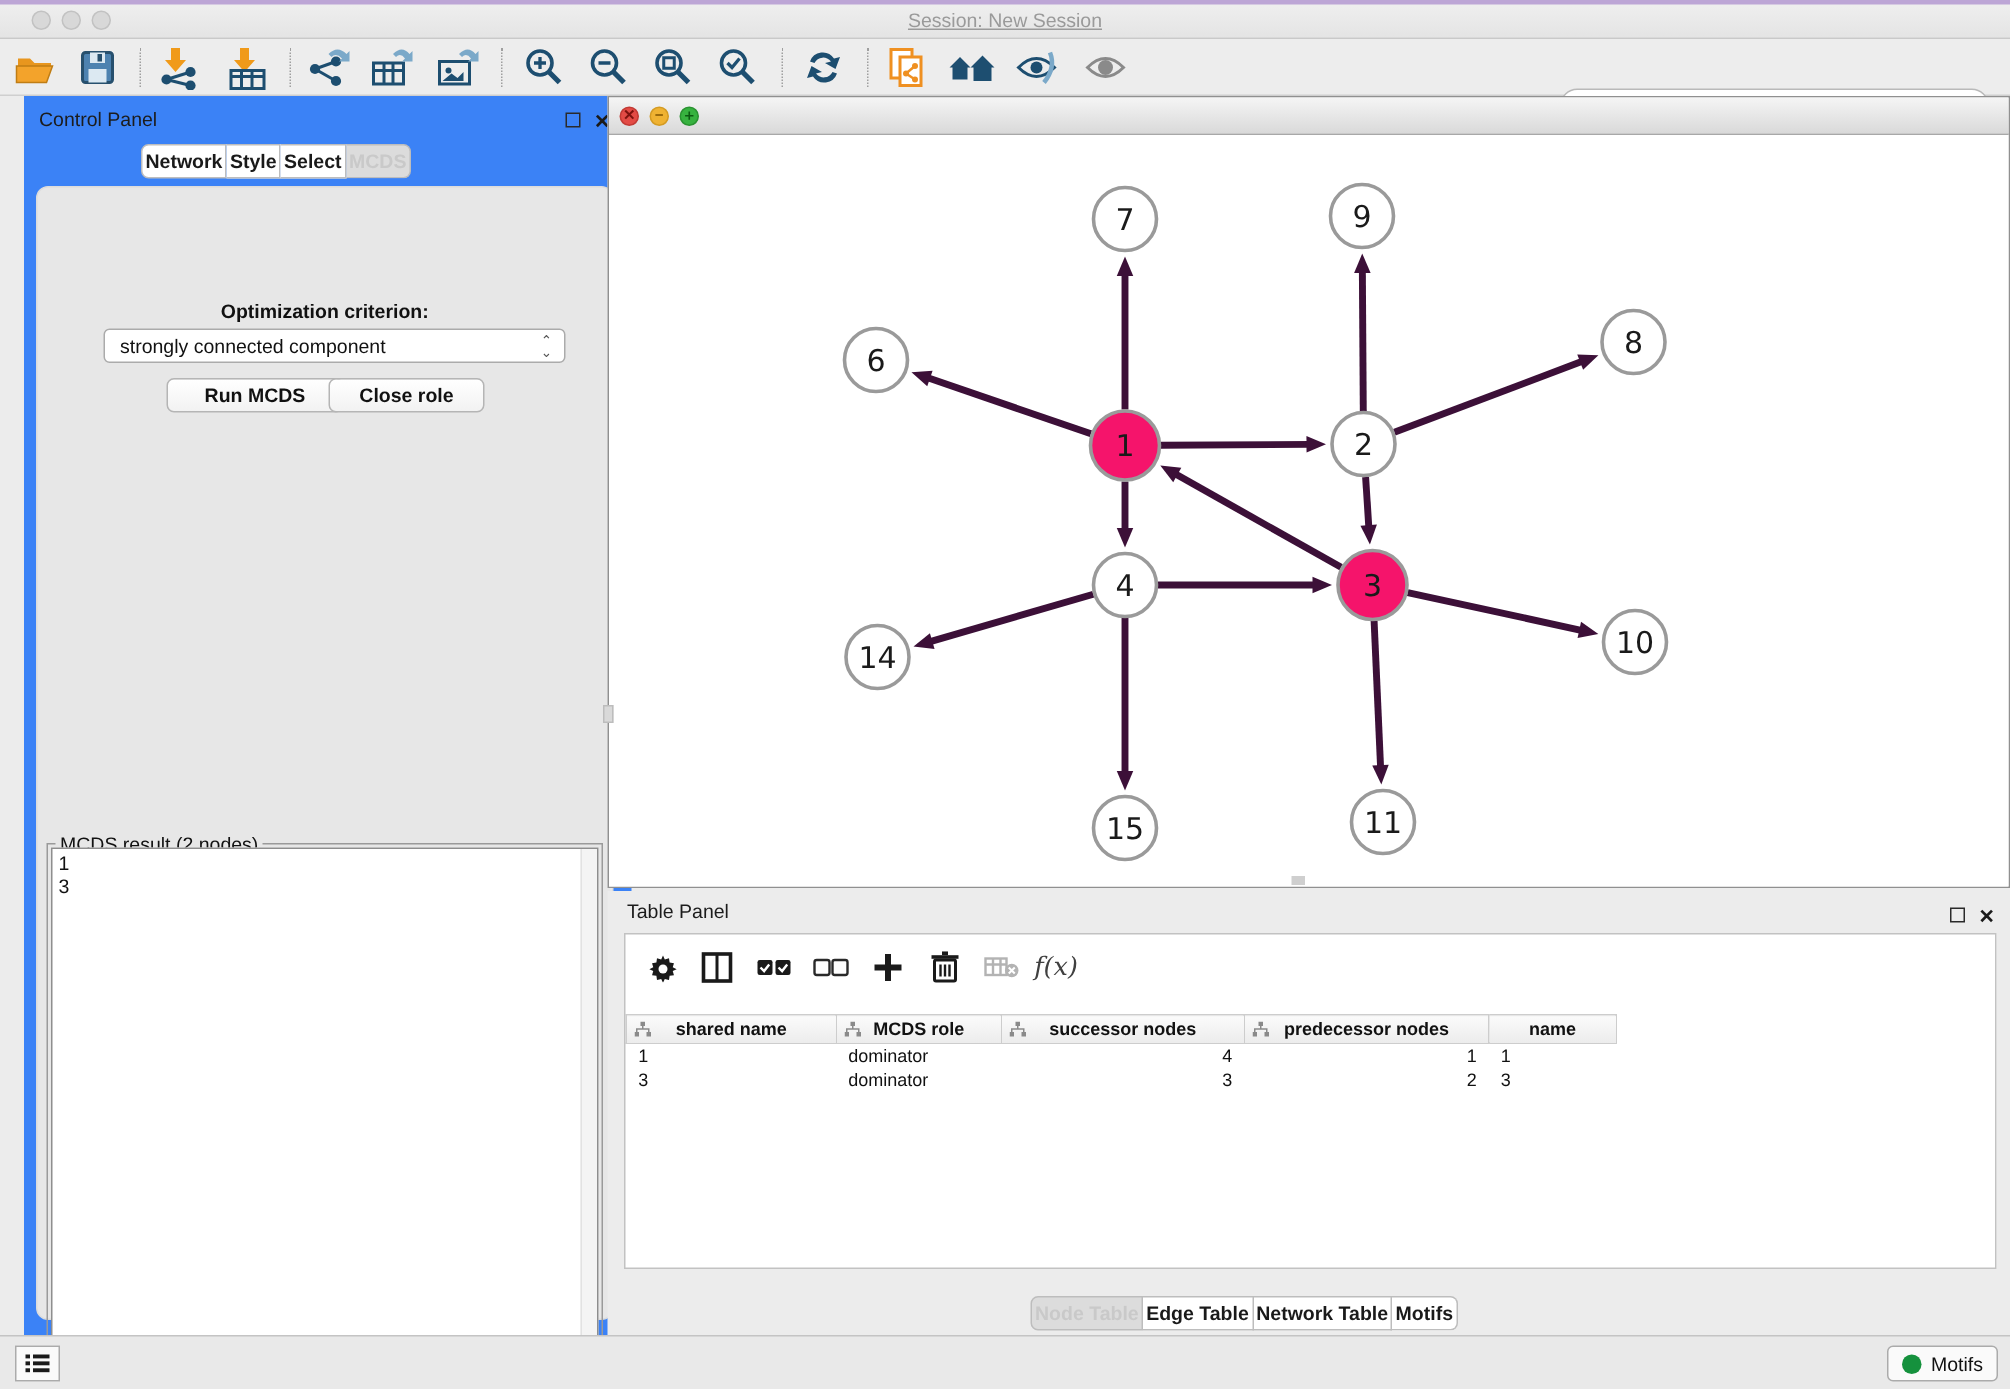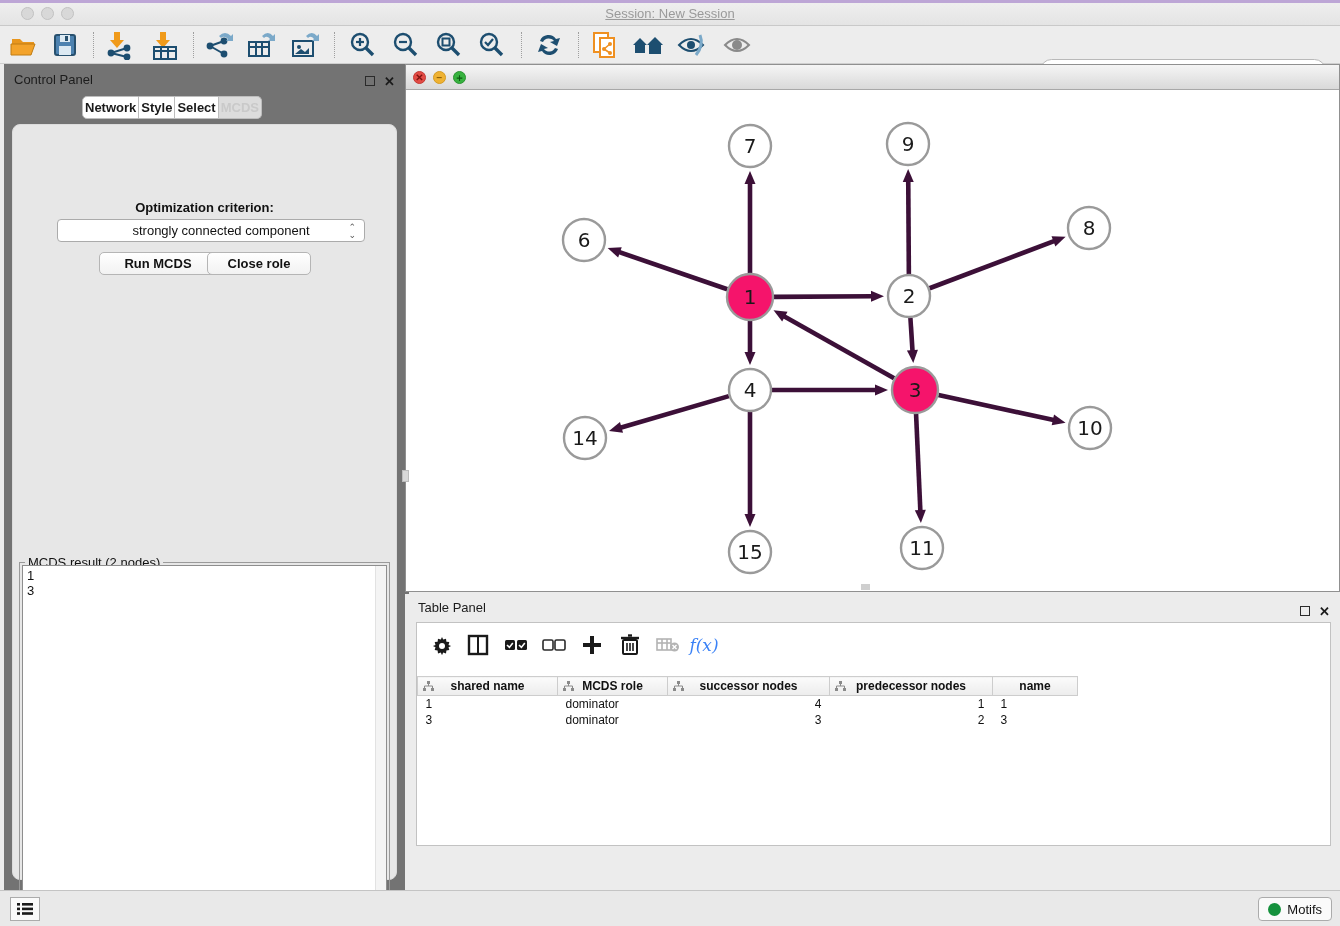--- a/index.html
+++ b/index.html
@@ -18,40 +18,40 @@
   #toolbar { position:absolute; left:0; top:26px; width:1340px; height:38px;
     background:#ededed; border-bottom:1px solid #cfcfcf; }
   .tb-btn { position:absolute; top:4px; width:34px; height:30px; display:flex;
     align-items:center; justify-content:center; }
   .tb-sep { position:absolute; top:6px; width:0; height:26px; border-left:1px dotted #9f9f9f; }
   #search-box { position:absolute; left:1040px; top:33px; width:286px; height:23px;
     background:#fff; border:1px solid #b9b9b9; border-radius:12px; display:flex; align-items:center; padding-left:7px; }
   #search-input { border:none; outline:none; flex:1; font-size:12px; background:transparent; padding-left:4px; }
 
   
-  #control-panel { position:absolute; left:4px; top:64px; width:405px; height:826px; background:#737373; }
+  #control-panel { position:absolute; left:16px; top:64px; width:405px; height:826px; background:#3b82f6; }
   #cp-header { position:absolute; left:10px; top:8px; font-size:13px; color:#1c1c1c; }
   .panel-float, .panel-close { position:absolute; top:8px; cursor:default; }
   .float-glyph { display:inline-block; width:10px; height:10px; border:1.5px solid #2a2a2a; }
   .close-glyph { font-size:13px; font-weight:bold; color:#1a1a1a; line-height:10px; }
 
   .seg-bar { position:absolute; display:flex; }
   .seg-btn { height:23px; padding:0 2px; background:#fff; border:1px solid #bdbdbd; border-left:none;
     font-size:13px; font-weight:bold; color:#1a1a1a; display:flex; align-items:center; justify-content:center; }
   .seg-btn:first-child { border-left:1px solid #bdbdbd; border-radius:5px 0 0 5px; }
   .seg-btn:last-child { border-radius:0 5px 5px 0; }
   .seg-btn.selected { background:#dcdcdc; color:#c9c9c9; }
 
   #cp-card { position:absolute; left:8px; top:60px; width:385px; height:756px;
     background:#e7e7e7; border-radius:8px; border:1px solid #dcdcdc; }
   #opt-label { position:absolute; left:0; width:100%; top:75px; text-align:center;
     font-size:13px; font-weight:bold; color:#111; }
   #opt-select { position:absolute; left:44px; top:94px; width:308px; height:23px; background:#fff;
     border:1px solid #ababab; border-radius:4px; font-size:13px; color:#111;
-    display:flex; align-items:center; padding-left:20px;justify-content:center; }
+    display:flex; align-items:center; padding-left:10px; }
   #opt-chevrons { position:absolute; right:8px; top:3px; font-size:9px; line-height:8px; color:#555; text-align:center; }
   .push-btn { position:absolute; height:23px; background:linear-gradient(#ffffff,#f2f2f2);
     border:1px solid #b5b5b5; border-radius:5px; font-size:13px; font-weight:bold; color:#111;
     display:flex; align-items:center; justify-content:center; }
 
   #result-group { position:absolute; left:6px; top:430px; width:371px; height:378px; }
   #result-border { position:absolute; left:0; top:7px; width:100%; height:371px; border:1px solid #9a9a9a; }
   #result-legend { position:absolute; left:6px; top:0; background:#e7e7e7; padding:0 3px; font-size:13px; color:#111; }
   #result-text { position:absolute; left:3px; top:10px; width:365px; height:365px; background:#fff;
     border:1px solid #8e8e8e; font-size:13px; color:#111; padding:2px 4px; white-space:pre; overflow:hidden; }
@@ -67,21 +67,21 @@
   #network-frame { left:405px; top:64px; width:935px; height:528px; }
   #graph-canvas { position:absolute; left:0; top:25px; right:0; bottom:0; background:#fff; }
   #net-hthumb { position:absolute; left:455px; bottom:1px; width:9px; height:6px; background:#cfcfcf; }
   #splitter-handle { position:absolute; left:-4px; top:405px; width:7px; height:12px; background:#d9d9d9; border:1px solid #bdbdbd; }
 
   
   #table-panel { position:absolute; left:405px; top:594px; width:935px; height:296px; background:#ececec; }
   #tp-header { position:absolute; left:13px; top:6px; font-size:13px; color:#1c1c1c; }
   #tp-content { position:absolute; left:11px; top:28px; width:915px; height:224px; background:#fff; border:1px solid #c2c2c2; }
   .tp-tool { position:absolute; top:9px; width:26px; height:26px; display:flex; align-items:center; justify-content:center; }
-  #fx-label { font-family:"DejaVu Serif", serif; font-style:italic; font-size:17px; color:#3b82f6; }
+  #fx-label { font-family:"DejaVu Serif", serif; font-style:italic; font-size:17px; color:#404040; }
 
   #data-table { position:absolute; left:0; top:53px; width:660px; border-collapse:collapse; table-layout:fixed; }
   #data-table th { height:19px; background:linear-gradient(#fbfbfb,#ececec);
     border:1px solid #cdcdcd; border-left:none; font-size:12px; font-weight:bold; color:#111;
     text-align:center; position:relative; overflow:hidden; white-space:nowrap; }
   #data-table th:first-child { border-left:1px solid #cdcdcd; }
   .th-icon { position:absolute; left:5px; top:4px; }
   #data-table td { height:16px; font-size:12px; color:#111; padding:0 8px; white-space:nowrap; overflow:hidden; }
   td.num { text-align:right; }
 
@@ -460,20 +460,26 @@
           <td>3</td>
           <td>dominator</td>
           <td class="num">3</td>
           <td class="num">2</td>
           <td>3</td>
         </tr>
       </tbody>
     </table>
   </div>
 
+  <div class="seg-bar" id="tp-tabs" style="left:282px; top:270px">
+      <div class="seg-btn selected">Node Table</div>
+      <div class="seg-btn">Edge Table</div>
+      <div class="seg-btn">Network Table</div>
+      <div class="seg-btn">Motifs</div>
+    </div>
 </div>
 
 <div id="statusbar">
   <div id="list-btn">
     <svg width="18" height="14">
       <rect x="1" y="1" width="3" height="2.6" fill="#1a1a1a"></rect>
         <rect x="6" y="1" width="11" height="2.6" fill="#1a1a1a"></rect>
       <rect x="1" y="5.6" width="3" height="2.6" fill="#1a1a1a"></rect>
         <rect x="6" y="5.6" width="11" height="2.6" fill="#1a1a1a"></rect>
       <rect x="1" y="10.2" width="3" height="2.6" fill="#1a1a1a"></rect>

